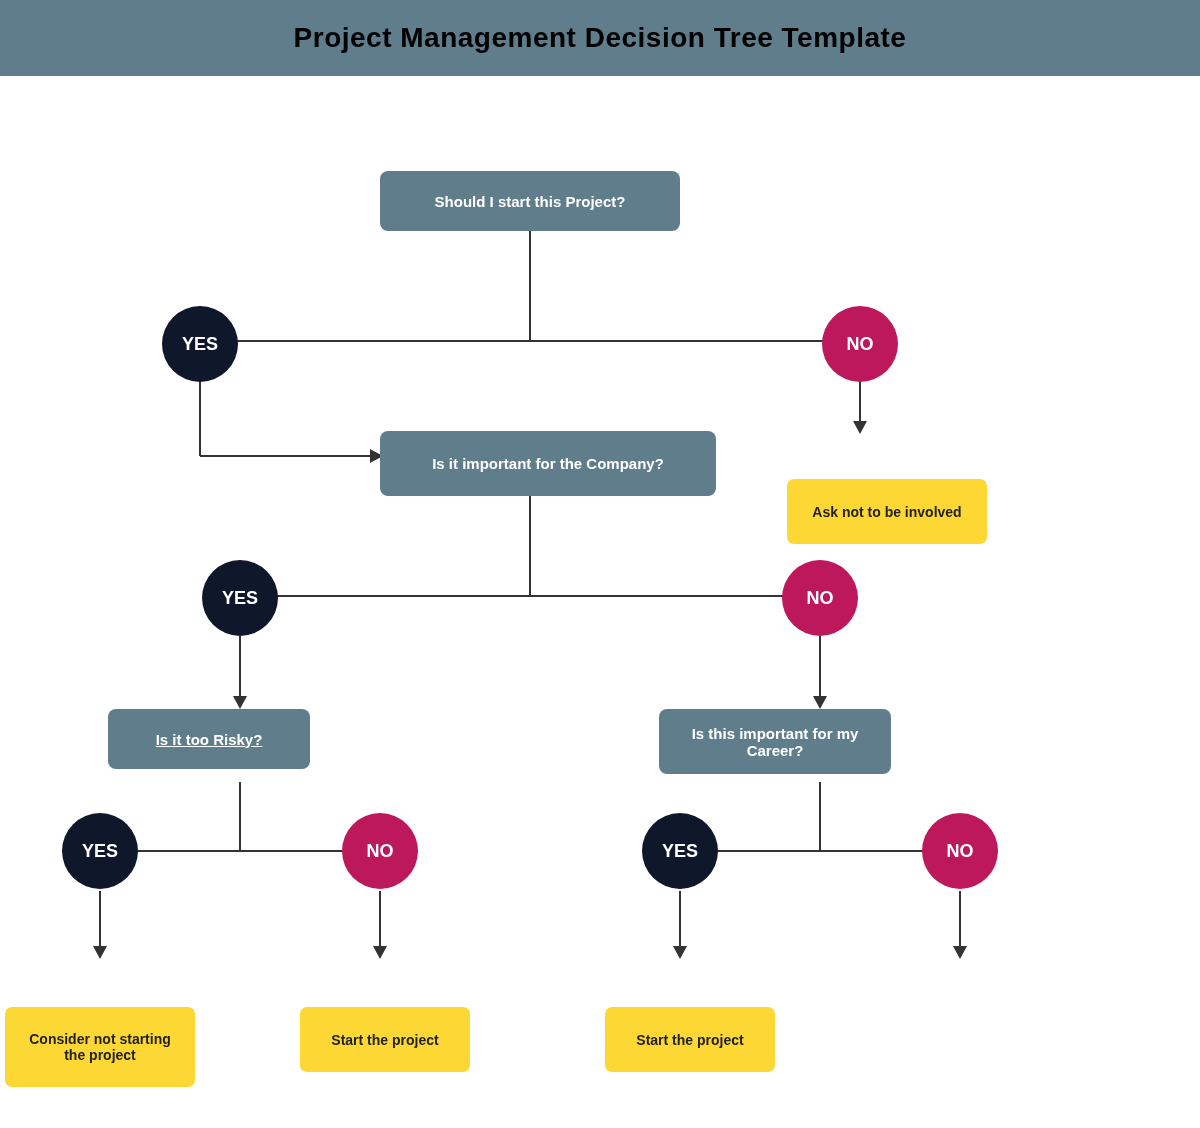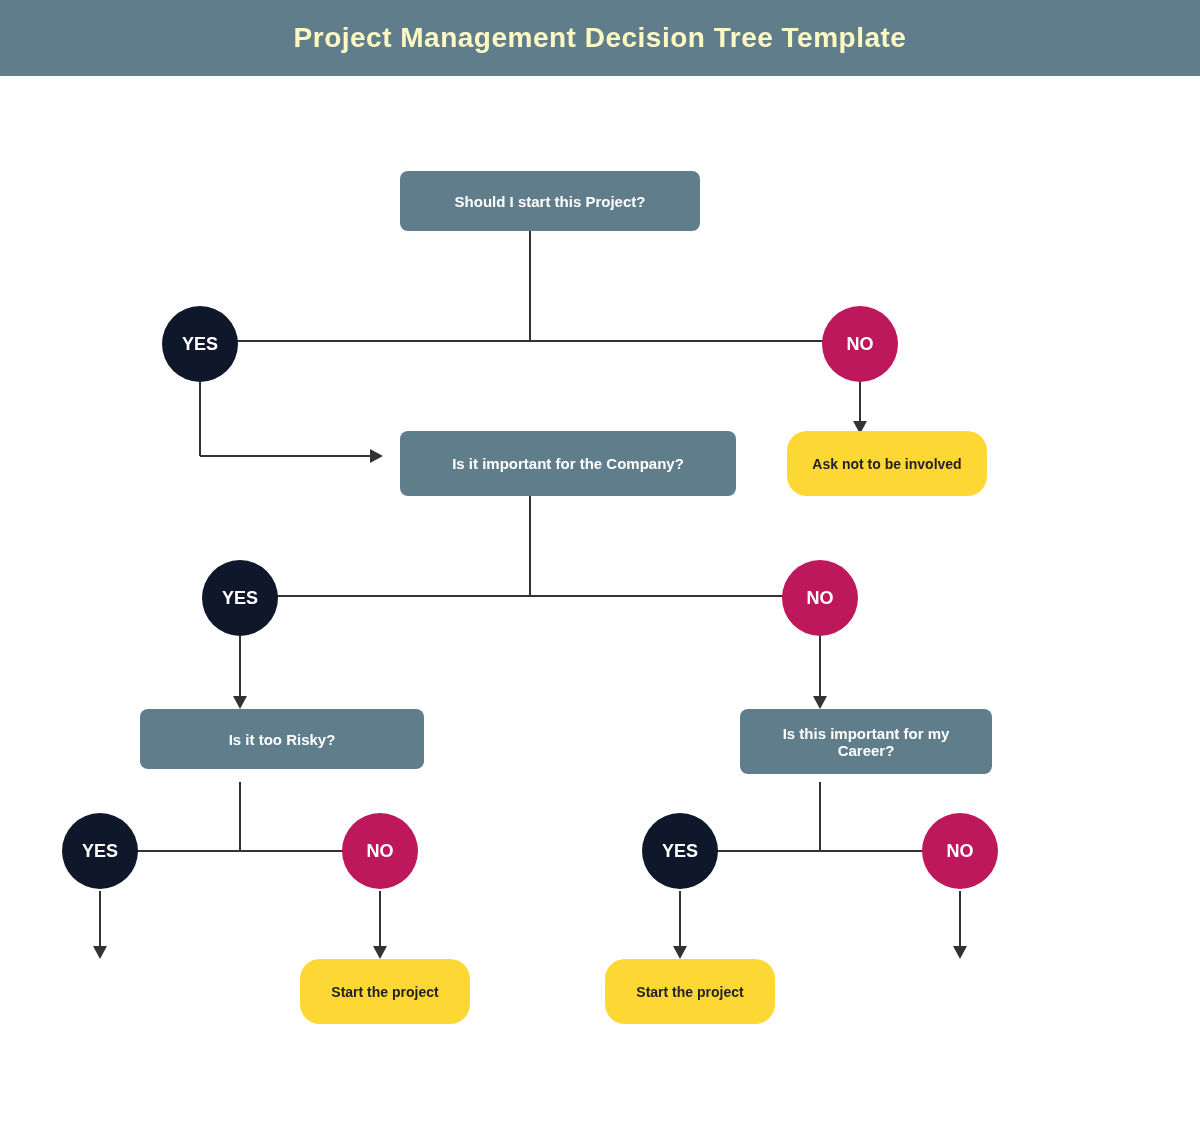--- a/index.html
+++ b/index.html
@@ -4,21 +4,21 @@
   <style>
     * { box-sizing: border-box; margin: 0; padding: 0; }
     body {
       background: #fff;
       font-family: 'Arial', sans-serif;
       width: 1200px;
       min-height: 1128px;
     }
     .header {
       background: #607d8b;
-      color: #fef9c3;
+      color: #000000;
       text-align: center;
       padding: 22px 20px;
       font-size: 28px;
       font-weight: bold;
       letter-spacing: 0.5px;
     }
     .diagram {
       position: relative;
       width: 1200px;
       height: 1070px;
@@ -29,48 +29,48 @@
       background: #607d8b;
       color: #fff;
       border-radius: 8px;
       display: flex;
       align-items: center;
       justify-content: center;
       text-align: center;
       font-size: 15px;
       font-weight: bold;
       padding: 10px 16px;
-      margin-left: 20px;
     }
     
     .circle {
       position: absolute;
       border-radius: 50%;
       display: flex;
       align-items: center;
       justify-content: center;
       color: #fff;
       font-size: 18px;
       font-weight: bold;
     }
     .circle.yes { background: #0f172a; }
     .circle.no  { background: #be185d; }
     
     .outcome {
       position: absolute;
       background: #fdd835;
-      border-radius: 20px;
+      border-radius: 7px;
       display: flex;
       align-items: center;
       justify-content: center;
       text-align: center;
       font-size: 14px;
       font-weight: bold;
       color: #222;
       padding: 10px 12px;
+      margin-top: 48px;
     }
     
     .connectors {
       position: absolute;
       top: 0; left: 0;
       width: 1200px;
       height: 1070px;
       pointer-events: none;
     }
     .connectors line, .connectors polyline, .connectors path {
@@ -159,31 +159,32 @@
   <div class="circle no" style="left:822px; top:230px; width:76px; height:76px;">NO</div>
 
   <div class="outcome" style="left:787px; top:355px; width:200px; height:65px;">Ask not to be involved</div>
 
   <div class="box" style="left:380px; top:355px; width:336px; height:65px;">Is it important for the Company?</div>
 
   <div class="circle yes" style="left:202px; top:484px; width:76px; height:76px;">YES</div>
 
   <div class="circle no" style="left:782px; top:484px; width:76px; height:76px;">NO</div>
 
-  <div class="box" style="left:120px; top:633px; width:284px; height:60px;">Is it too Risky?</div>
+  <div class="box" style="left:108px; top:633px; width:202px; height:60px;text-decoration:underline;">Is it too Risky?</div>
 
-  <div class="box" style="left:720px; top:633px; width:252px; height:65px;">Is this important for my Career?</div>
+  <div class="box" style="left:659px; top:633px; width:232px; height:65px;">Is this important for my Career?</div>
 
   <div class="circle yes" style="left:62px; top:737px; width:76px; height:76px;">YES</div>
 
   <div class="circle no" style="left:342px; top:737px; width:76px; height:76px;">NO</div>
 
   <div class="circle yes" style="left:642px; top:737px; width:76px; height:76px;">YES</div>
 
   <div class="circle no" style="left:922px; top:737px; width:76px; height:76px;">NO</div>
 
+  <div class="outcome" style="left:5px; top:883px; width:190px; height:80px;">Consider not starting the project</div>
 
   <div class="outcome" style="left:300px; top:883px; width:170px; height:65px;">Start the project</div>
 
   <div class="outcome" style="left:605px; top:883px; width:170px; height:65px;">Start the project</div>
 
 
 </div>
 
 </body></html>

